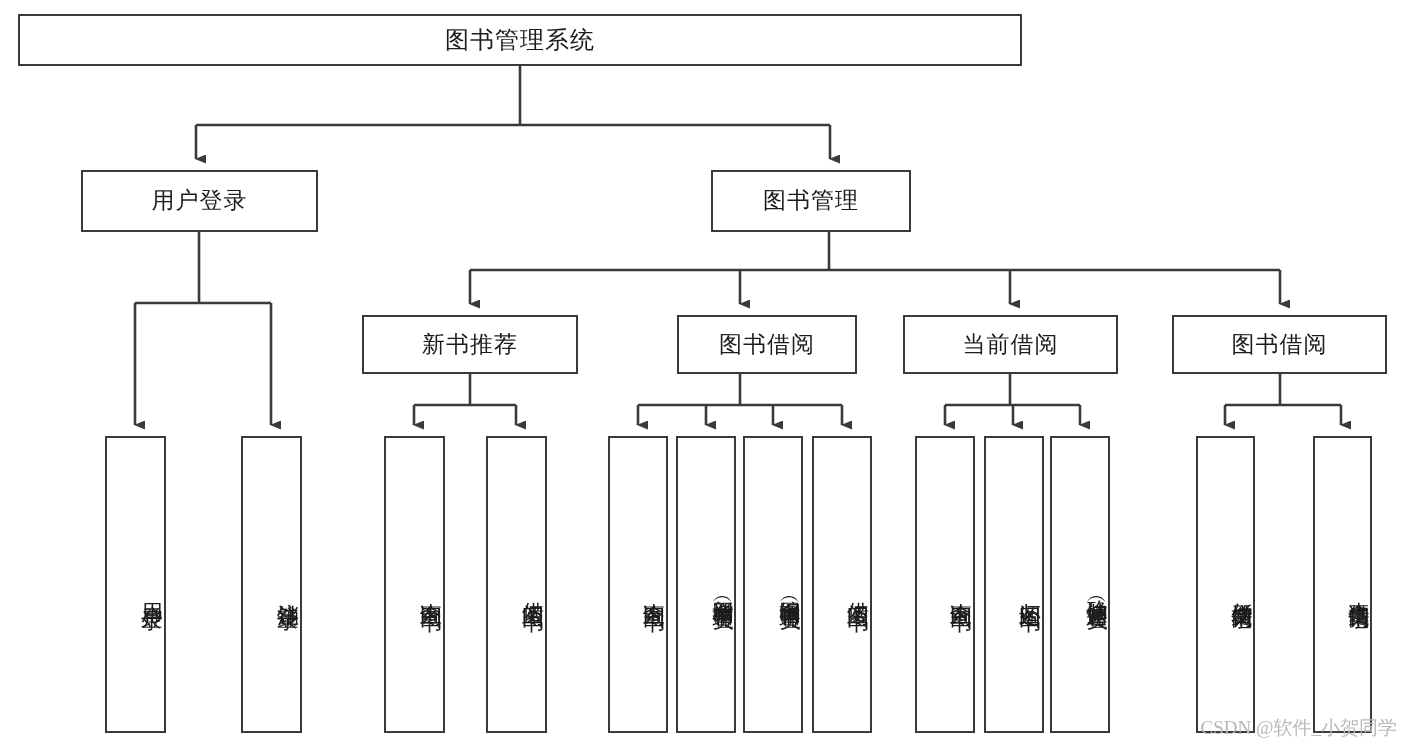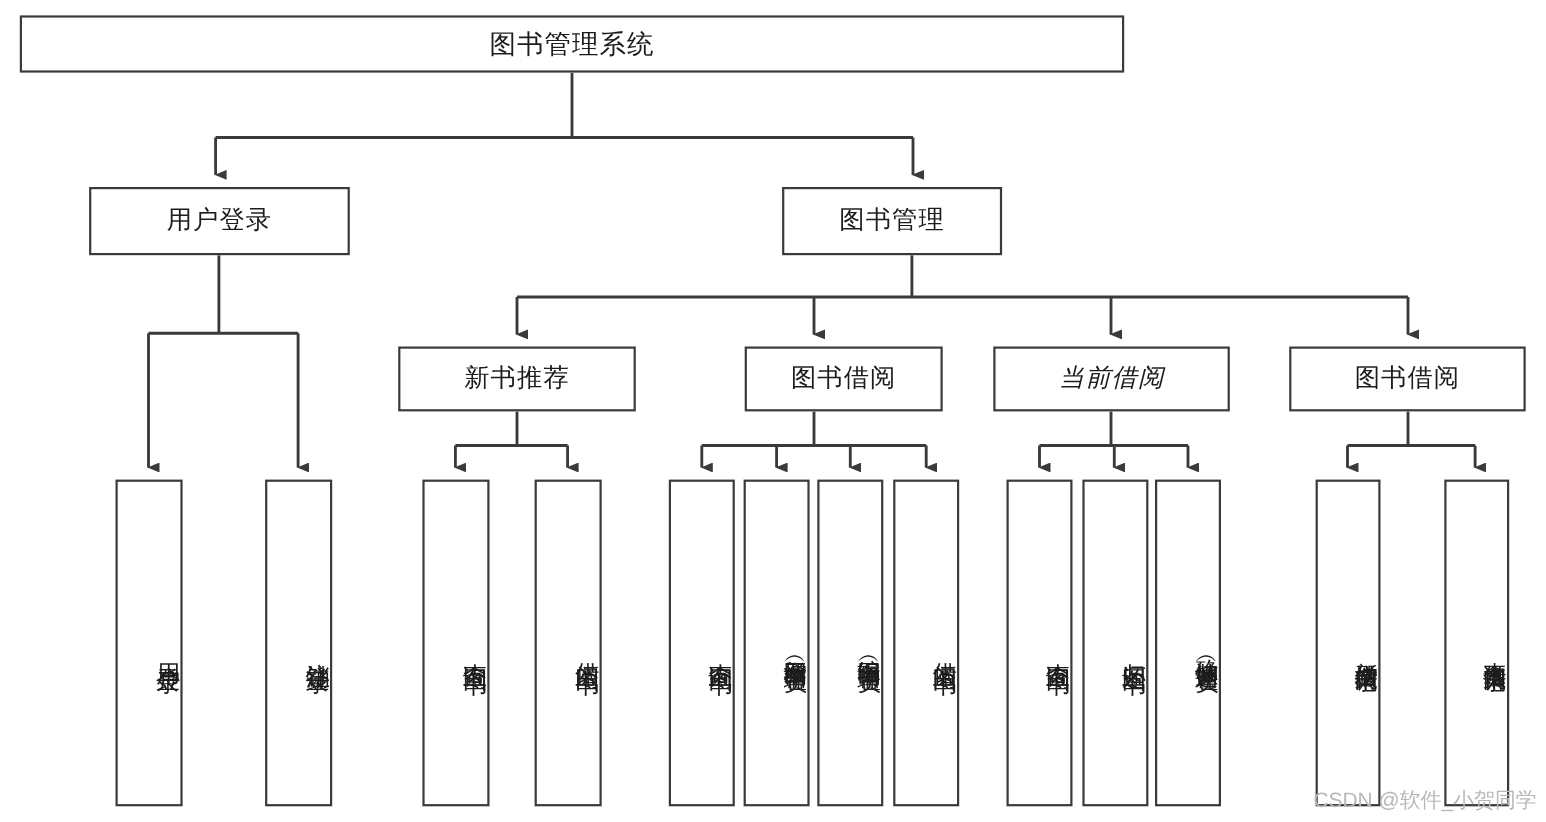--- a/index.html
+++ b/index.html
@@ -62,21 +62,21 @@
     letter-spacing: 1.5px;
   }
   #watermark {
     position: absolute;
     right: 8px;
     bottom: 6px;
     font-size: 19px;
     color: #b8b8b8;
     white-space: nowrap;
     z-index: 5;
-    font-family: Liberation Sans, sans-serif;
+    font-family: Liberation Serif, serif;
   }
 </style>
 </head>
 <body>
 
 <div id="diagram-root">
 
   <svg id="edge-layer" viewBox="0 0 1405 747" xmlns="http://www.w3.org/2000/svg">
     <defs>
       <marker id="arrow" markerWidth="9" markerHeight="11" refX="4.5" refY="10" orient="auto" markerUnits="userSpaceOnUse">
@@ -137,21 +137,21 @@
   <div class="node node-h" style="left:711px; top:170px; width:200px; height:62px;">
     <span>图书管理</span>
   </div>
 
   <div class="node node-h" style="left:362px; top:315px; width:216px; height:59px;">
     <span>新书推荐</span>
   </div>
   <div class="node node-h" style="left:633px; top:315px; width:180px; height:59px;margin-left:44px;">
     <span>图书借阅</span>
   </div>
-  <div class="node node-h" style="left:903px; top:315px; width:215px; height:59px;font-style:italic;">
+  <div class="node node-h" style="left:903px; top:315px; width:215px; height:59px;">
     <span>当前借阅</span>
   </div>
   <div class="node node-h" style="left:1172px; top:315px; width:215px; height:59px;">
     <span>图书借阅</span>
   </div>
 
   <div class="node node-v" style="left:105px; top:436px; width:61px; height:297px;">
     <span>用户登录</span>
   </div>
   <div class="node node-v" style="left:241px; top:436px; width:61px; height:297px;">

